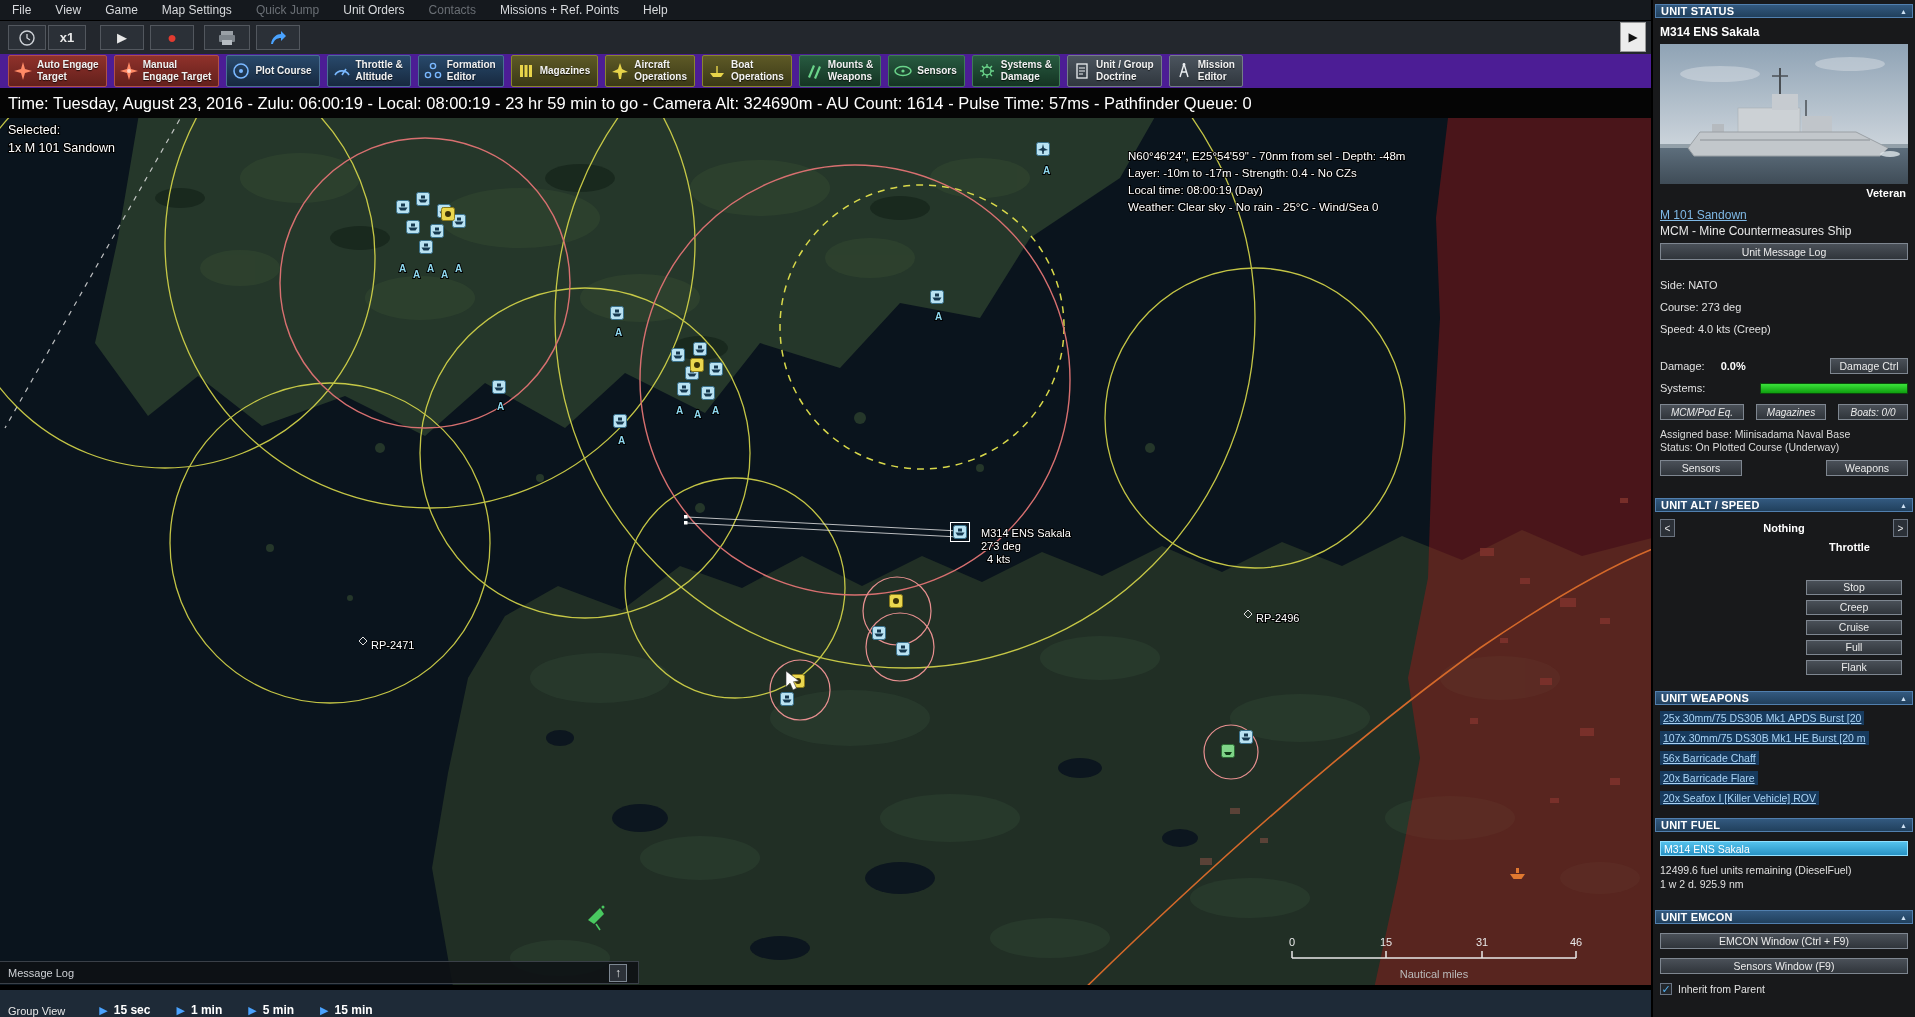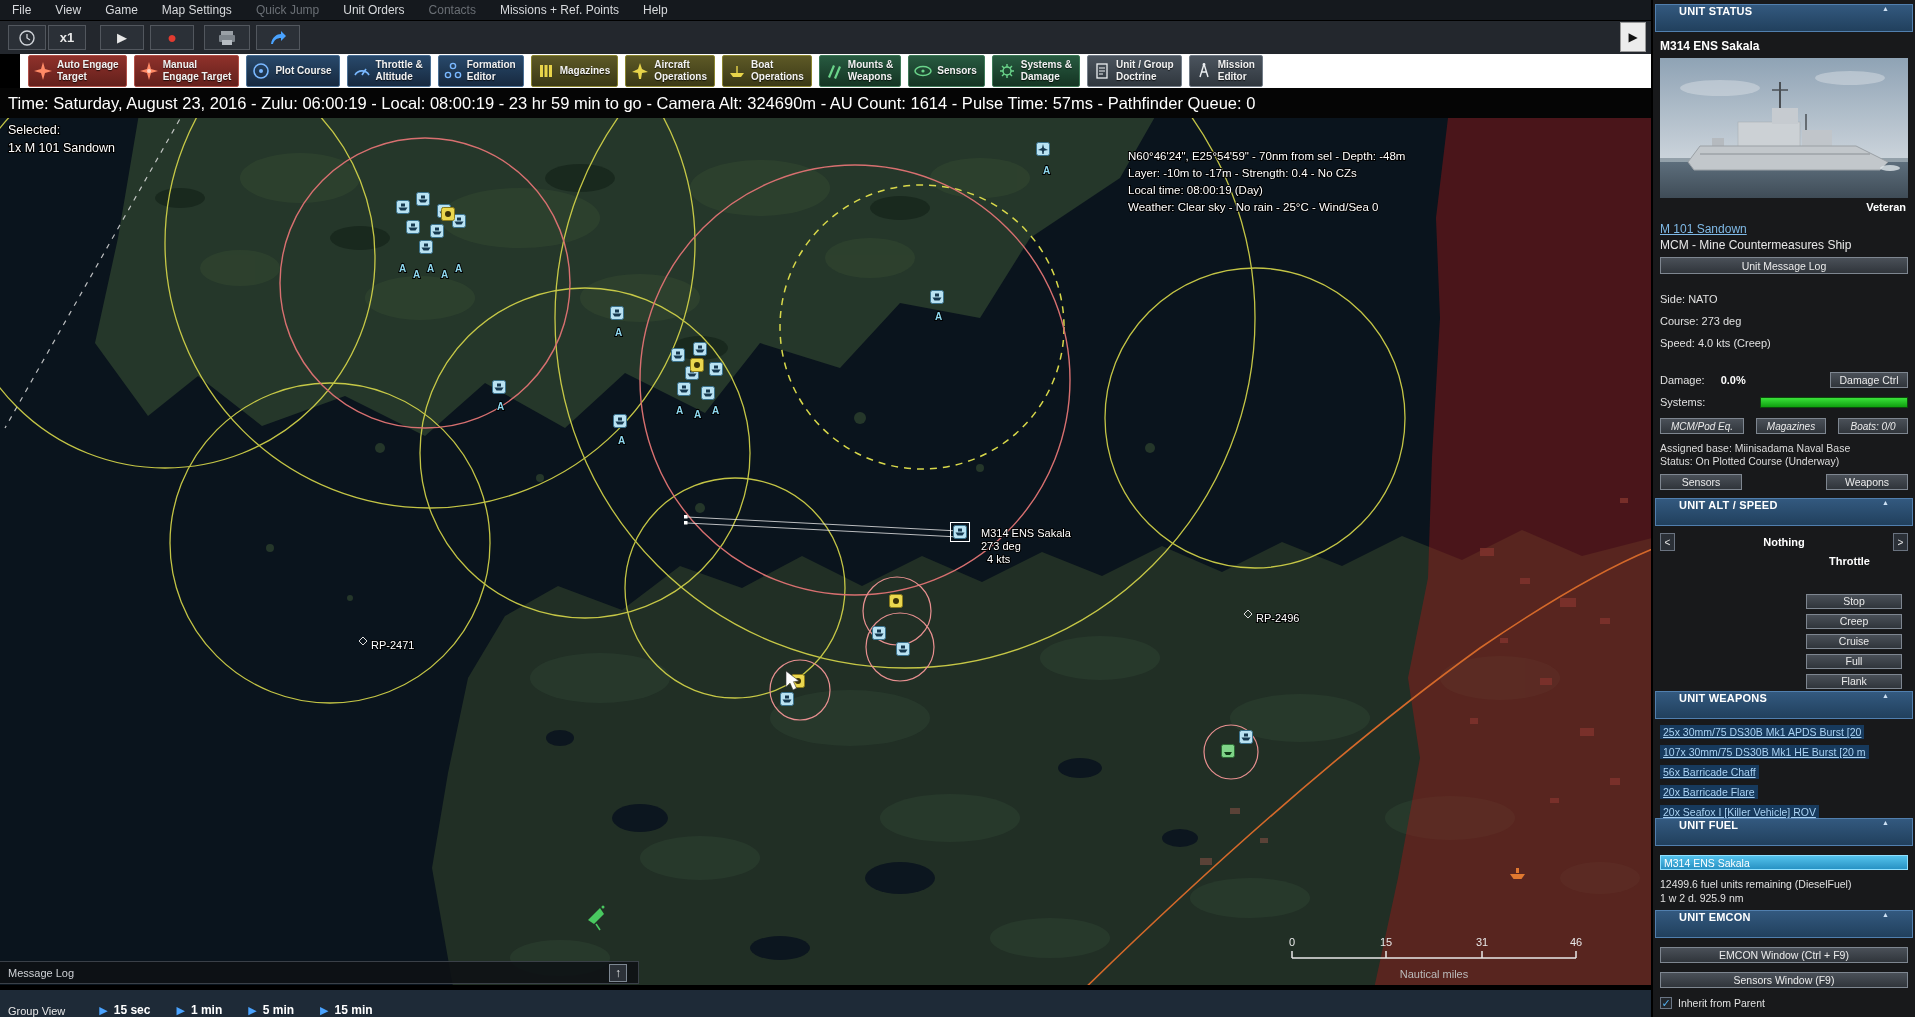--- a/index.html
+++ b/index.html
@@ -17,22 +17,22 @@
   .t2box{position:absolute;top:4px;height:25px;background:#2b3037;border:1px solid #52575e;display:flex;align-items:center;justify-content:center;box-sizing:border-box;}
   .t2-clock{left:8px;width:38px;}   .t2-x1{left:48px;width:38px;color:#e8e8e8;font-size:13px;font-weight:bold;}
   .t2-play{left:100px;width:44px;}  .t2-rec{left:150px;width:44px;}
   .t2-print{left:204px;width:46px;} .t2-jump{left:256px;width:44px;}
   .play-glyph{color:#e8e8e8;font-size:13px;line-height:1;}
   .rec-glyph{color:#e23b30;font-size:16px;line-height:1;}
   #collapsebtn{position:absolute;left:1620px;top:22px;width:26px;height:30px;background:#ececec;border:1px solid #999;
     color:#111;font-size:12px;display:flex;align-items:center;justify-content:center;box-sizing:border-box;}
 
   
-  #toolbar3{position:absolute;top:54px;left:0;right:0;height:34px;background:#ffffff;display:flex;gap:7px;
-    padding:1px 0 1px 8px;box-sizing:border-box;align-items:stretch;margin-left:20px;}
+  #toolbar3{position:absolute;top:54px;left:0;right:0;height:34px;background:#4c1d95;display:flex;gap:7px;
+    padding:1px 0 1px 8px;box-sizing:border-box;align-items:stretch;}
   .ob{display:flex;align-items:center;gap:4px;padding:0 7px 0 4px;border-radius:2px;border:1px solid rgba(255,255,255,.22);box-sizing:border-box;}
   .obi{width:20px;height:20px;flex:0 0 auto;}
   .obt{display:flex;flex-direction:column;justify-content:center;color:#f2f2f2;font-size:10px;font-weight:bold;
        line-height:1.2;text-shadow:0 1px 1px rgba(0,0,0,.7);white-space:nowrap;}
   .ob.red{background:linear-gradient(#8f312b,#63201c);border-color:#b05048;}
   .ob.navy{background:linear-gradient(#28496b,#17293f);border-color:#4a6f94;}
   .ob.olive{background:linear-gradient(#5d5926,#3b3916);border-color:#8a852f;}
   .ob.green{background:linear-gradient(#275a40,#153423);border-color:#3f7a58;}
   .ob.gray{background:linear-gradient(#4b545e,#30373e);border-color:#737d88;}
 
@@ -63,22 +63,22 @@
   .gv{color:#e8e8e8;font-size:11px;margin-left:8px;}
   .step{display:flex;align-items:center;gap:6px;margin-left:26px;}
   .step:first-of-type{margin-left:34px;}
   .step .tri{color:#4aa3ff;font-size:11px;line-height:1;}
   .step .lab{color:#fff;font-weight:bold;font-size:12px;}
 
   
   #sidebar{position:absolute;left:1651px;top:0;width:264px;height:1017px;background:#18191b;border-left:2px solid #000;box-sizing:border-box;}
   .panel{position:absolute;left:2px;width:258px;}
   #p-us{top:4px;} #p-as{top:498px;} #p-wp{top:691px;} #p-fu{top:818px;} #p-em{top:910px;}
-  .phead{height:28px;background:linear-gradient(#33597f,#21405d);border:1px solid #517fae;display:flex;align-items:flex-start;
-    justify-content:space-between;padding:0 23px;box-sizing:border-box;}
+  .phead{height:14px;background:linear-gradient(#33597f,#21405d);border:1px solid #517fae;display:flex;align-items:center;
+    justify-content:space-between;padding:0 5px;box-sizing:border-box;}
   .phead .pt{color:#fff;font-size:11px;font-weight:bold;letter-spacing:.2px;}
   .phead .pc{color:#cfe2f5;font-size:7px;}
   .pbody{padding:0 5px;}
   .uname{margin-top:7px;color:#fff;font-weight:bold;font-size:12px;}
   .photo{margin-top:5px;width:248px;height:140px;display:block;}
   .veteran{text-align:right;color:#fff;font-weight:bold;font-size:11px;margin:3px 2px 0 0;}
   .link{color:#7fb9e6;text-decoration:underline;font-size:12px;}
   .classlink{margin-top:6px;}
   .classdesc{color:#e8e8e8;font-size:12px;margin-top:1px;}
   .sbtn{background:linear-gradient(#4a5058,#30353b);border:1px solid #7e8690;color:#ebebeb;font-size:10.5px;
@@ -295,21 +295,21 @@
         <circle cx="10" cy="3.4" r="1.4" fill="#eceff2"></circle>
         </svg>
       <div class="obt">
           <span>Mission</span>
           <span>Editor</span>
         </div>
     </div>
   </div>
 
   <div id="timebar">
-    <span>Time: Saturday, August 23, 2016 - Zulu: 06:00:19 - Local: 08:00:19 - 23 hr 59 min to go -  Camera Alt: 324690m  - AU Count: 1614 - Pulse Time: 57ms - Pathfinder Queue: 0</span>
+    <span>Time: Tuesday, August 23, 2016 - Zulu: 06:00:19 - Local: 08:00:19 - 23 hr 59 min to go -  Camera Alt: 324690m  - AU Count: 1614 - Pulse Time: 57ms - Pathfinder Queue: 0</span>
   </div>
 
   <div id="map">
     <svg id="mapsvg" width="1651" height="867" viewBox="0 0 1651 867">
       <defs>
         <symbol id="u-ship" viewBox="0 0 14 14">
           <rect x="0.5" y="0.5" width="13" height="13" rx="2" fill="#b9e2f2" stroke="#39718c"></rect>
           <rect x="5" y="3.5" width="4" height="3" fill="#16384f"></rect>
           <path d="M2.5 7.5 h9 l-2 3 h-5 z" fill="#16384f"></path>
         </symbol>

